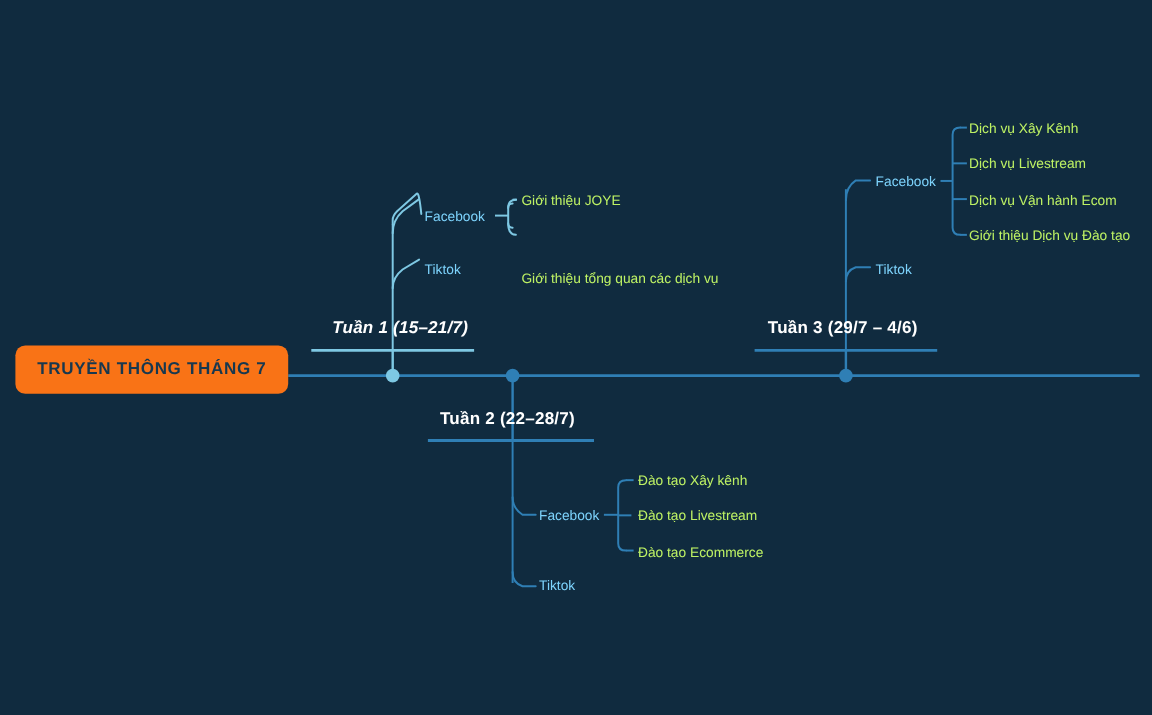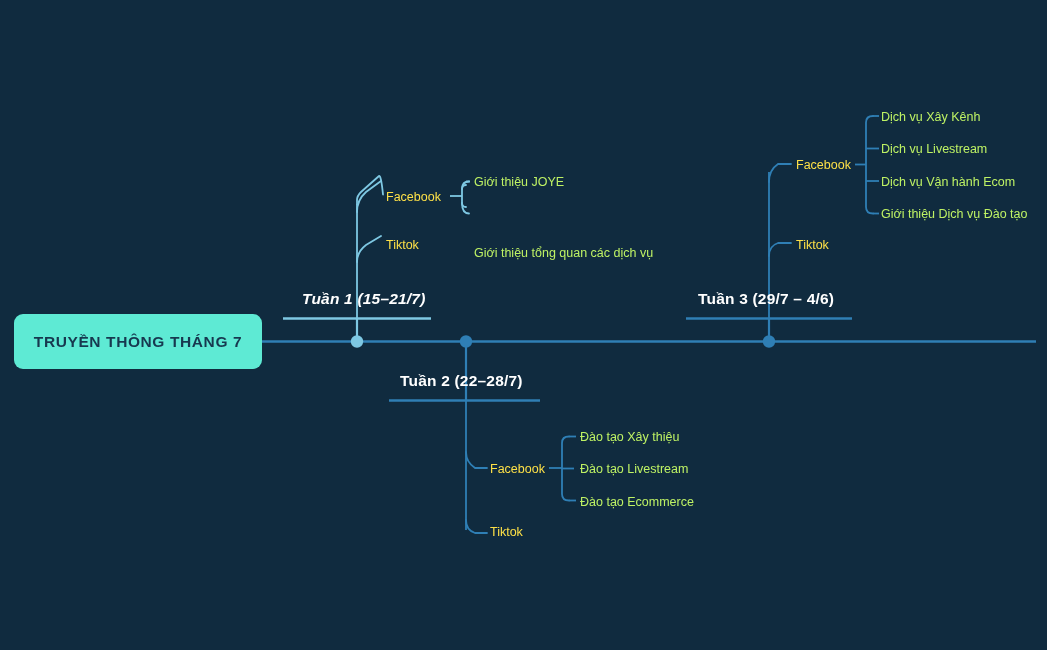--- a/index.html
+++ b/index.html
@@ -24,22 +24,22 @@
     height: 650px;
     pointer-events: none;
   }
 
   
   .root-node {
     position: absolute;
     left: 14px;
     top: 314px;
     width: 248px;
-    height: 55px;
-    background: #5eead4;
+    height: 44px;
+    background: #f97316;
     border-radius: 9px;
     display: flex;
     align-items: center;
     justify-content: center;
     box-sizing: border-box;
   }
   .root-node .root-label {
     color: #17384f;
     font-size: 15.5px;
     font-weight: bold;
@@ -56,21 +56,21 @@
     white-space: nowrap;
     letter-spacing: 0.2px;
   }
   #week1-label { left: 302px; top: 290px; font-style: italic; }
   #week2-label { left: 400px; top: 372px; }
   #week3-label { left: 698px; top: 290px; }
 
   
   .platform-label {
     position: absolute;
-    color: #fde047;
+    color: #7dd3fc;
     font-size: 12.5px;
     white-space: nowrap;
   }
   #w1-fb   { left: 386px; top: 190px; }
   #w1-tt   { left: 386px; top: 238px; }
   #w2-fb   { left: 490px; top: 462px; }
   #w2-tt   { left: 490px; top: 525px; }
   #w3-fb   { left: 796px; top: 158px; }
   #w3-tt   { left: 796px; top: 238px; }
 
@@ -162,21 +162,21 @@
 
   <div class="platform-label" id="w1-fb">Facebook</div>
   <div class="platform-label" id="w1-tt">Tiktok</div>
 
   <div class="leaf-label" id="w1-fb-0">Giới thiệu JOYE</div>
   <div class="leaf-label" id="w1-fb-1">Giới thiệu tổng quan các dịch vụ</div>
 
   <div class="platform-label" id="w2-fb">Facebook</div>
   <div class="platform-label" id="w2-tt">Tiktok</div>
 
-  <div class="leaf-label" id="w2-fb-0">Đào tạo Xây thiệu</div>
+  <div class="leaf-label" id="w2-fb-0">Đào tạo Xây kênh</div>
   <div class="leaf-label" id="w2-fb-1">Đào tạo Livestream</div>
   <div class="leaf-label" id="w2-fb-2">Đào tạo Ecommerce</div>
 
   <div class="platform-label" id="w3-fb">Facebook</div>
   <div class="platform-label" id="w3-tt">Tiktok</div>
 
   <div class="leaf-label" id="w3-fb-0">Dịch vụ Xây Kênh</div>
   <div class="leaf-label" id="w3-fb-1">Dịch vụ Livestream</div>
   <div class="leaf-label" id="w3-fb-2">Dịch vụ Vận hành Ecom</div>
   <div class="leaf-label" id="w3-fb-3">Giới thiệu Dịch vụ Đào tạo</div>

